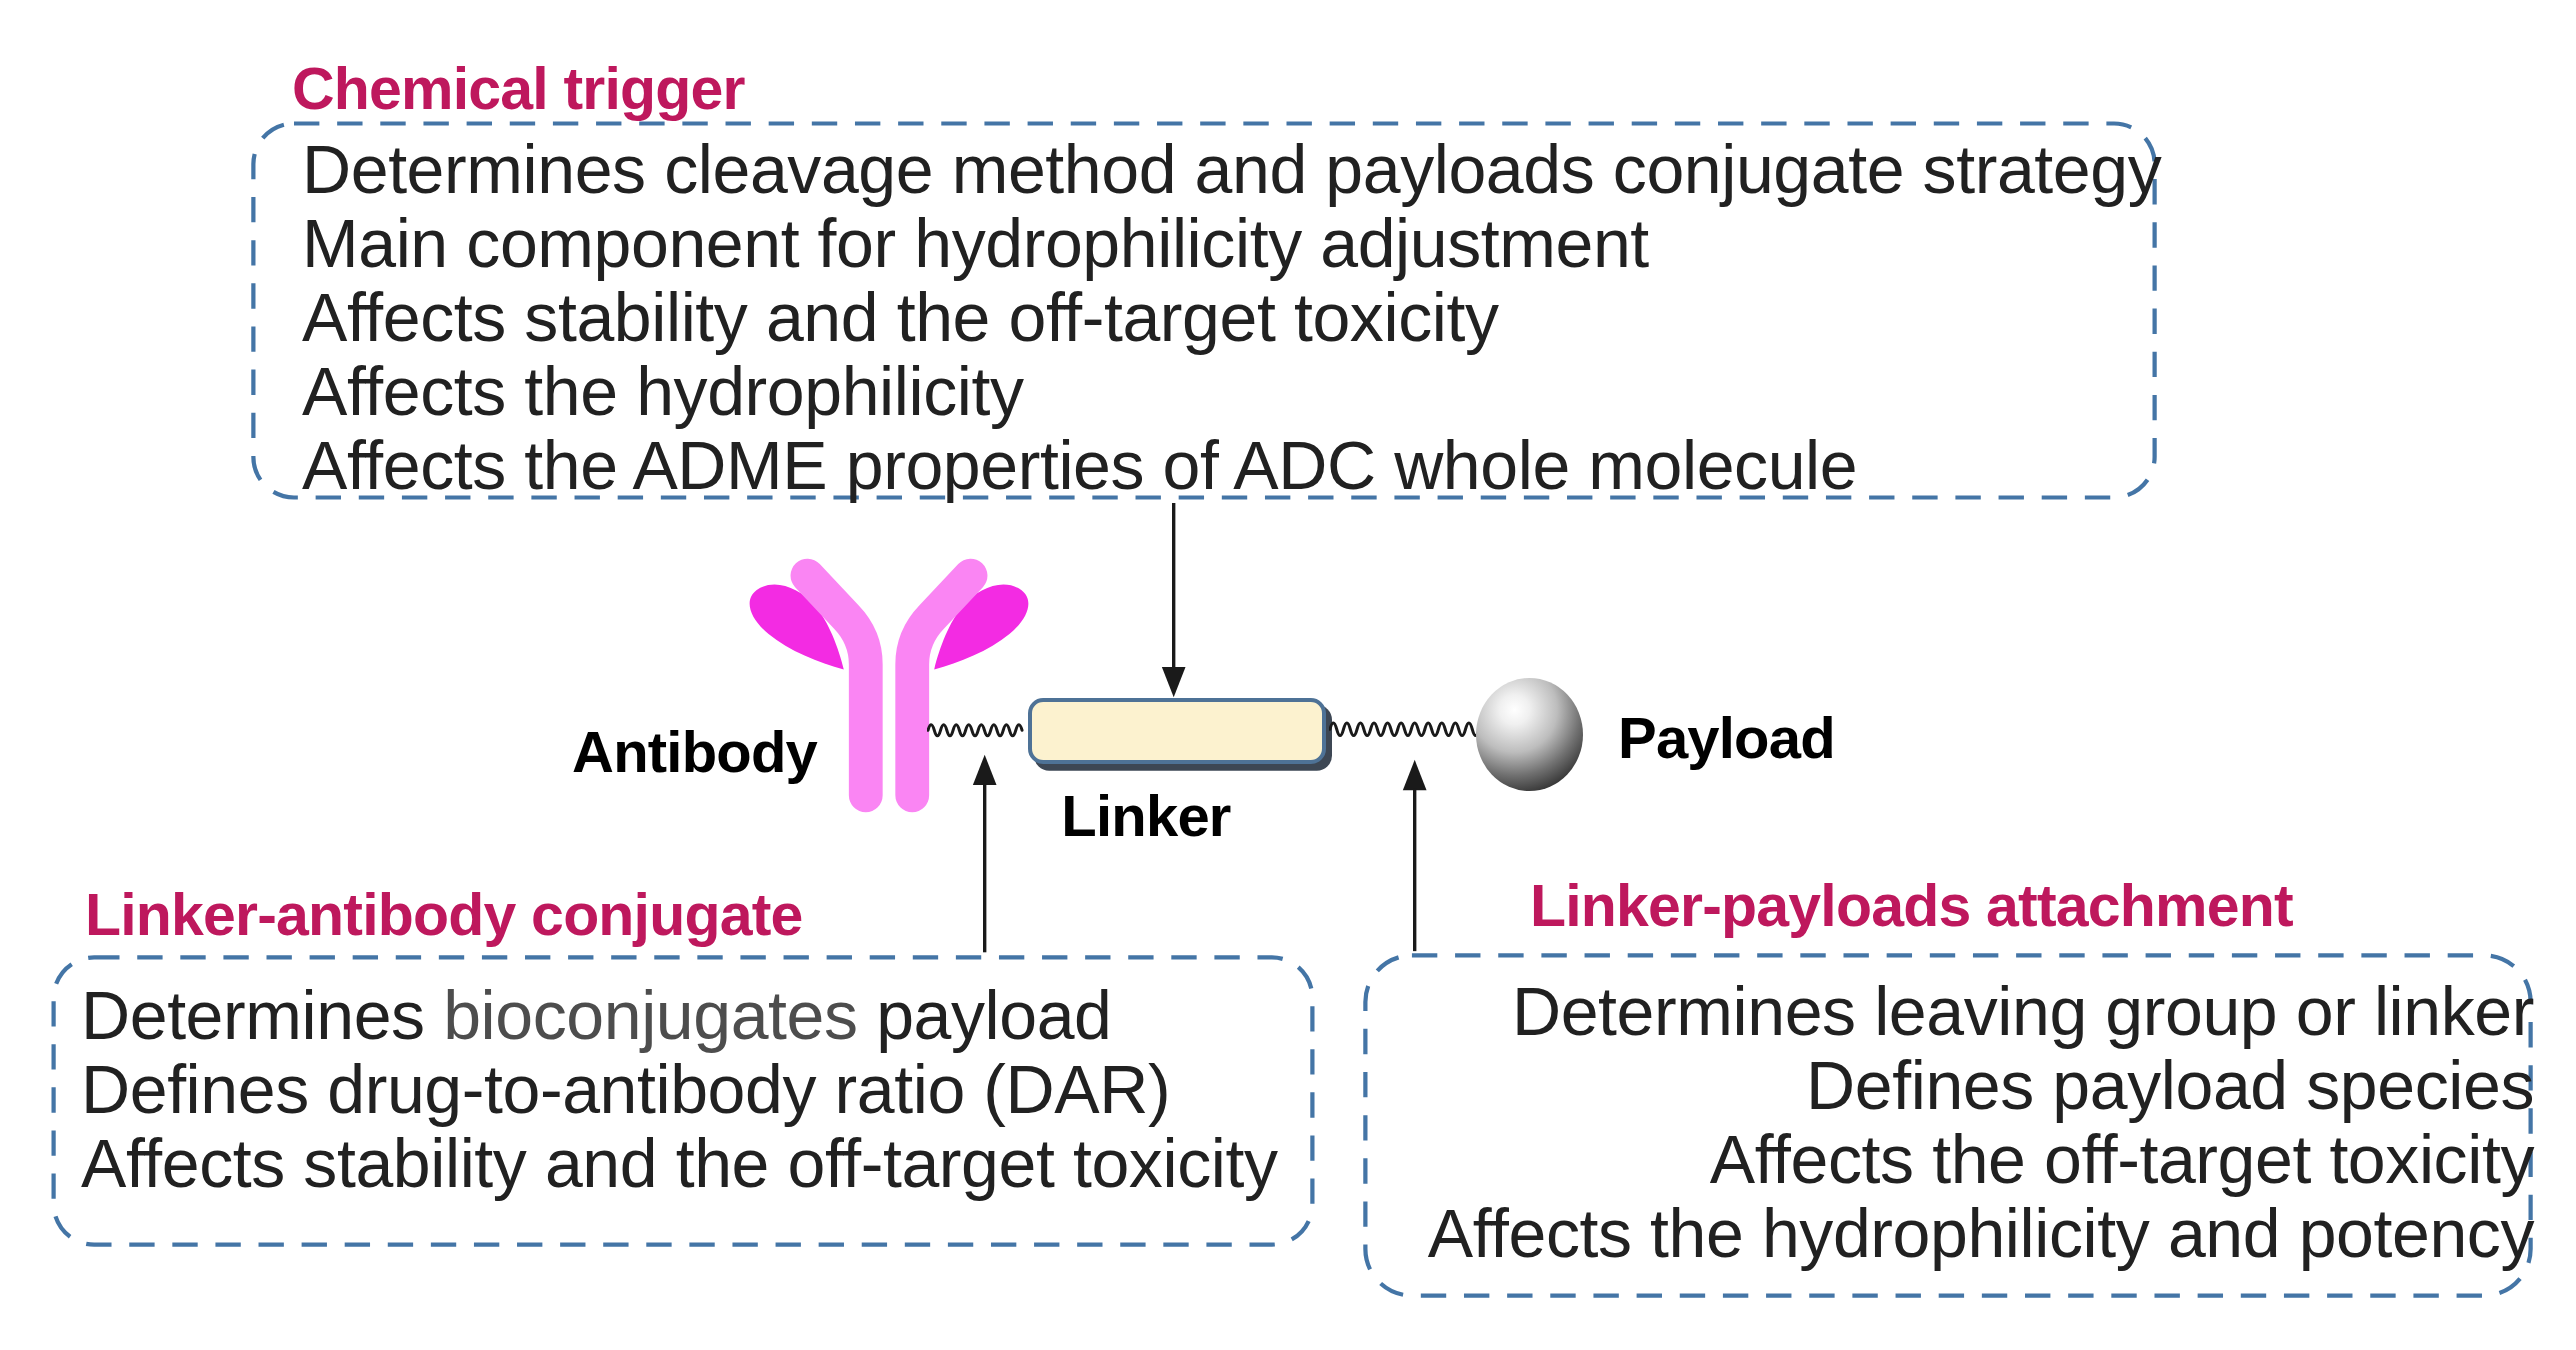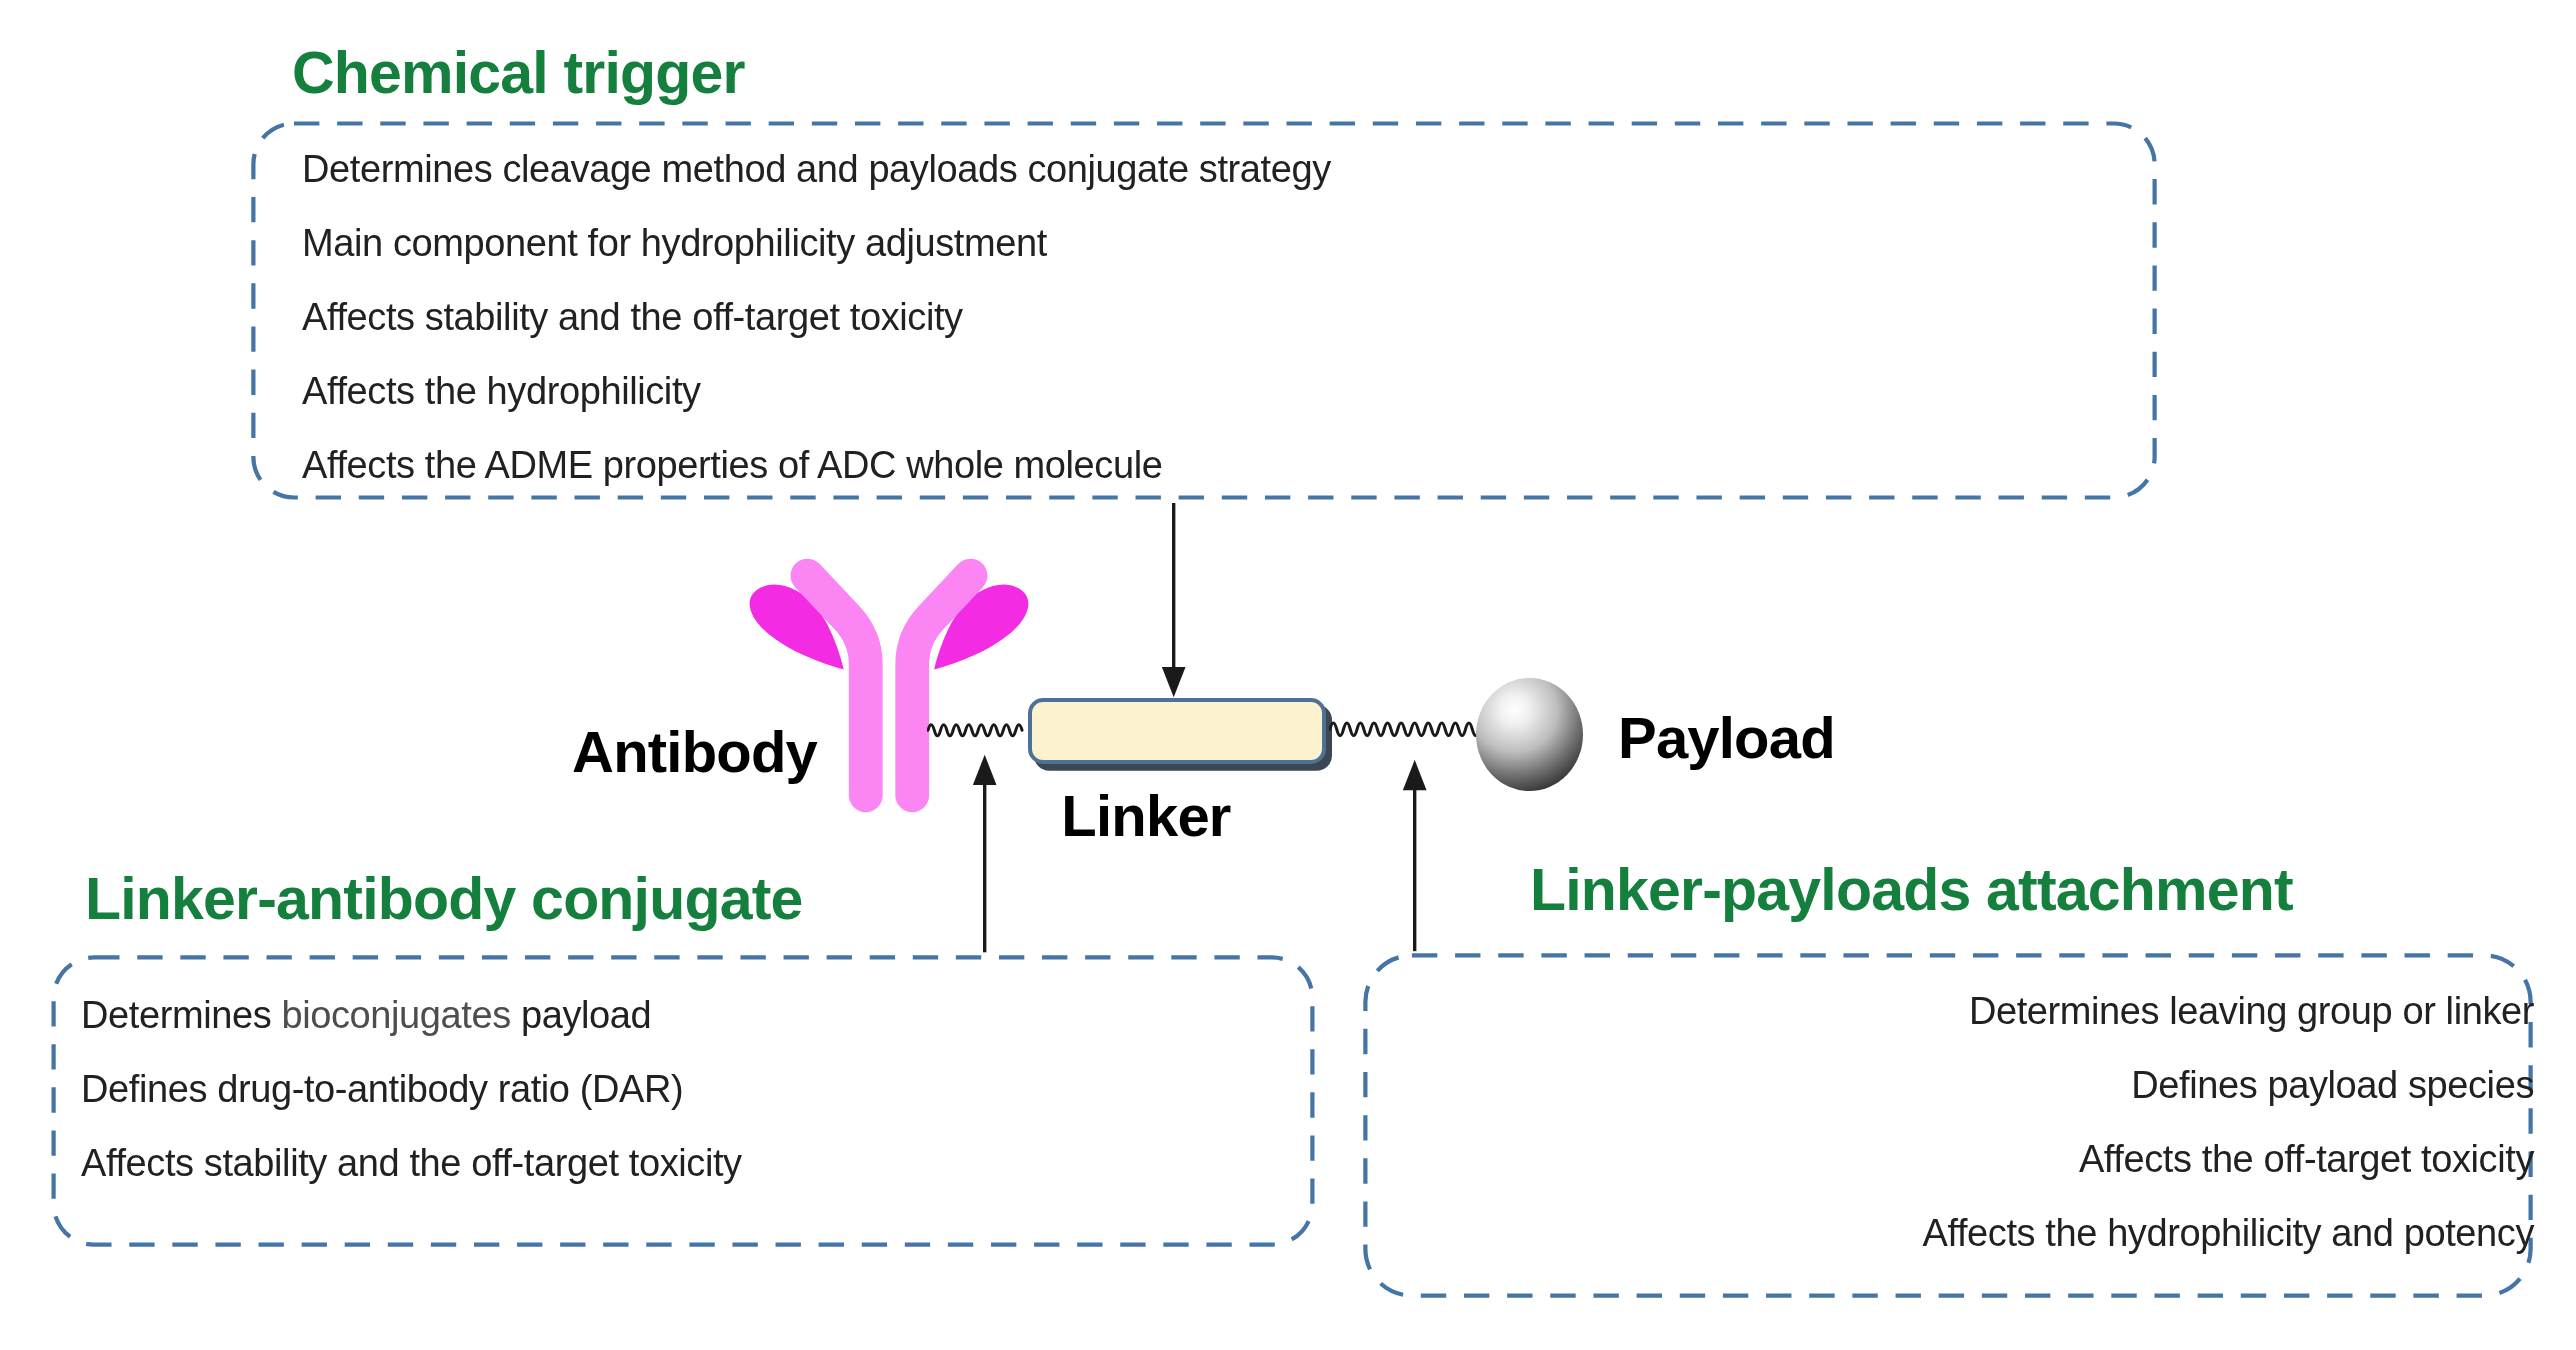--- a/index.html
+++ b/index.html
@@ -13,27 +13,27 @@
     --body-text:#212121;
     --highlight-gray:#4d4d4d;
   }
   html,body{margin:0;padding:0;background:#ffffff;}
   .stage{
     position:relative;width:2576px;height:1351px;background:#ffffff;
     font-family:"Liberation Sans",sans-serif;overflow:hidden;
   }
   .abs{position:absolute;}
   .sec-title{
-    font-size:59px;font-weight:700;color:#15803d;white-space:nowrap;letter-spacing:-0.8px;
+    font-size:59px;font-weight:700;color:#be185d;white-space:nowrap;letter-spacing:-0.8px;margin-top:16px;
   }
   .dashed-box{position:absolute;}
   .dashed-box svg.frame{position:absolute;left:0;top:0;}
   .box-lines{position:relative;z-index:2;}
   .box-lines p{
-    margin:0;font-size:38px;line-height:74px;color:var(--body-text);
+    margin:0;font-size:68px;line-height:74px;color:var(--body-text);
     white-space:nowrap;letter-spacing:-0.4px;
   }
   .hl{color:var(--highlight-gray);}
   .diagram-label{
     font-size:58px;font-weight:700;color:#000;white-space:nowrap;letter-spacing:-0.8px;
   }
   .linker-box{
     position:absolute;left:1028px;top:698px;width:298px;height:66px;
     background:var(--linker-fill);
     border:4.2px solid var(--linker-border);

